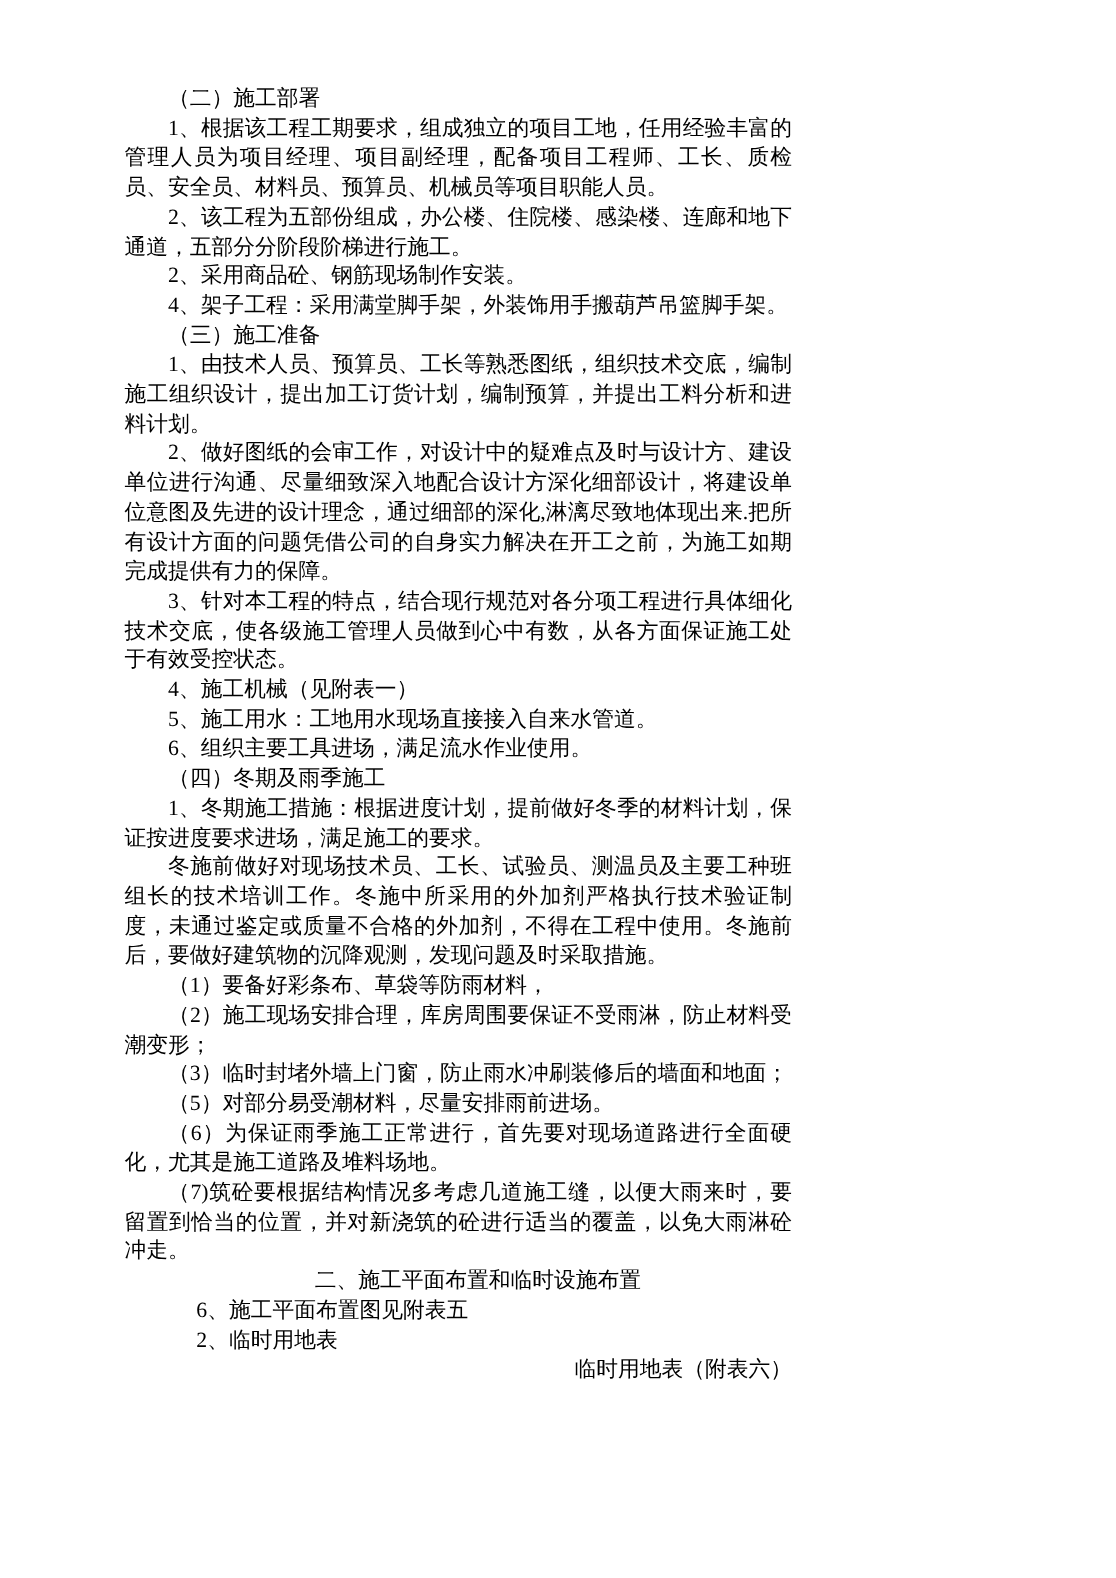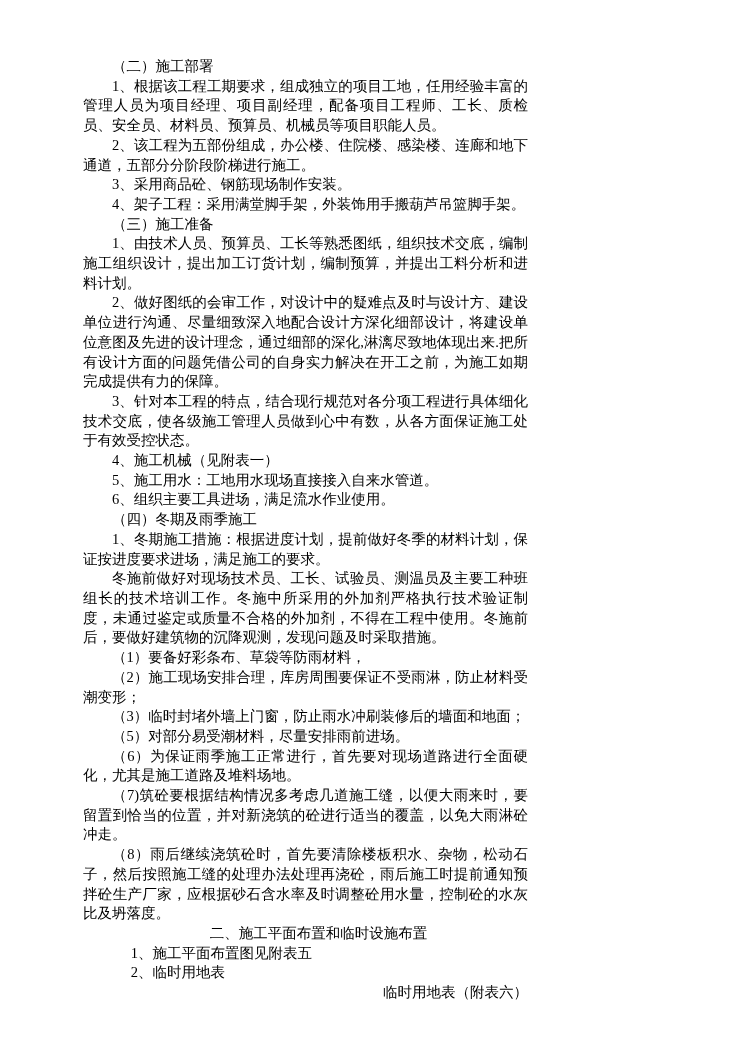--- a/index.html
+++ b/index.html
@@ -40,37 +40,36 @@
   }
 </style>
 </head>
 <body>
 
 <div class="page">
   <div id="paragraphs">
       <p class="para">（二）施工部署</p>
       <p class="para">1、根据该工程工期要求，组成独立的项目工地，任用经验丰富的管理人员为项目经理、项目副经理，配备项目工程师、工长、质检员、安全员、材料员、预算员、机械员等项目职能人员。</p>
       <p class="para">2、该工程为五部份组成，办公楼、住院楼、感染楼、连廊和地下通道，五部分分阶段阶梯进行施工。</p>
-      <p class="para">3、采用商品砼、钢筋现场制作安装。</p>
+      <p class="para">2、采用商品砼、钢筋现场制作安装。</p>
       <p class="para">4、架子工程：采用满堂脚手架，外装饰用手搬葫芦吊篮脚手架。</p>
       <p class="para">（三）施工准备</p>
       <p class="para">1、由技术人员、预算员、工长等熟悉图纸，组织技术交底，编制施工组织设计，提出加工订货计划，编制预算，并提出工料分析和进料计划。</p>
       <p class="para">2、做好图纸的会审工作，对设计中的疑难点及时与设计方、建设单位进行沟通、尽量细致深入地配合设计方深化细部设计，将建设单位意图及先进的设计理念，通过细部的深化,淋漓尽致地体现出来.把所有设计方面的问题凭借公司的自身实力解决在开工之前，为施工如期完成提供有力的保障。</p>
       <p class="para">3、针对本工程的特点，结合现行规范对各分项工程进行具体细化技术交底，使各级施工管理人员做到心中有数，从各方面保证施工处于有效受控状态。</p>
       <p class="para">4、施工机械（见附表一）</p>
       <p class="para">5、施工用水：工地用水现场直接接入自来水管道。</p>
       <p class="para">6、组织主要工具进场，满足流水作业使用。</p>
       <p class="para">（四）冬期及雨季施工</p>
       <p class="para">1、冬期施工措施：根据进度计划，提前做好冬季的材料计划，保证按进度要求进场，满足施工的要求。</p>
       <p class="para">冬施前做好对现场技术员、工长、试验员、测温员及主要工种班组长的技术培训工作。冬施中所采用的外加剂严格执行技术验证制度，未通过鉴定或质量不合格的外加剂，不得在工程中使用。冬施前后，要做好建筑物的沉降观测，发现问题及时采取措施。</p>
       <p class="para">（1）要备好彩条布、草袋等防雨材料，</p>
       <p class="para">（2）施工现场安排合理，库房周围要保证不受雨淋，防止材料受潮变形；</p>
       <p class="para">（3）临时封堵外墙上门窗，防止雨水冲刷装修后的墙面和地面；</p>
       <p class="para">（5）对部分易受潮材料，尽量安排雨前进场。</p>
       <p class="para">（6）为保证雨季施工正常进行，首先要对现场道路进行全面硬化，尤其是施工道路及堆料场地。</p>
       <p class="para">（7)筑砼要根据结构情况多考虑几道施工缝，以便大雨来时，要留置到恰当的位置，并对新浇筑的砼进行适当的覆盖，以免大雨淋砼冲走。</p>
-      <p class="para">（8）雨后继续浇筑砼时，首先要清除楼板积水、杂物，松动石子，然后按照施工缝的处理办法处理再浇砼，雨后施工时提前通知预拌砼生产厂家，应根据砂石含水率及时调整砼用水量，控制砼的水灰比及坍落度。</p>
       <p class="para sec">二、施工平面布置和临时设施布置</p>
-      <p class="para sub">1、施工平面布置图见附表五</p>
+      <p class="para sub">6、施工平面布置图见附表五</p>
       <p class="para sub">2、临时用地表</p>
       <p class="para center">临时用地表（附表六）</p>
     </div>
 </div>
 
 </body></html>

